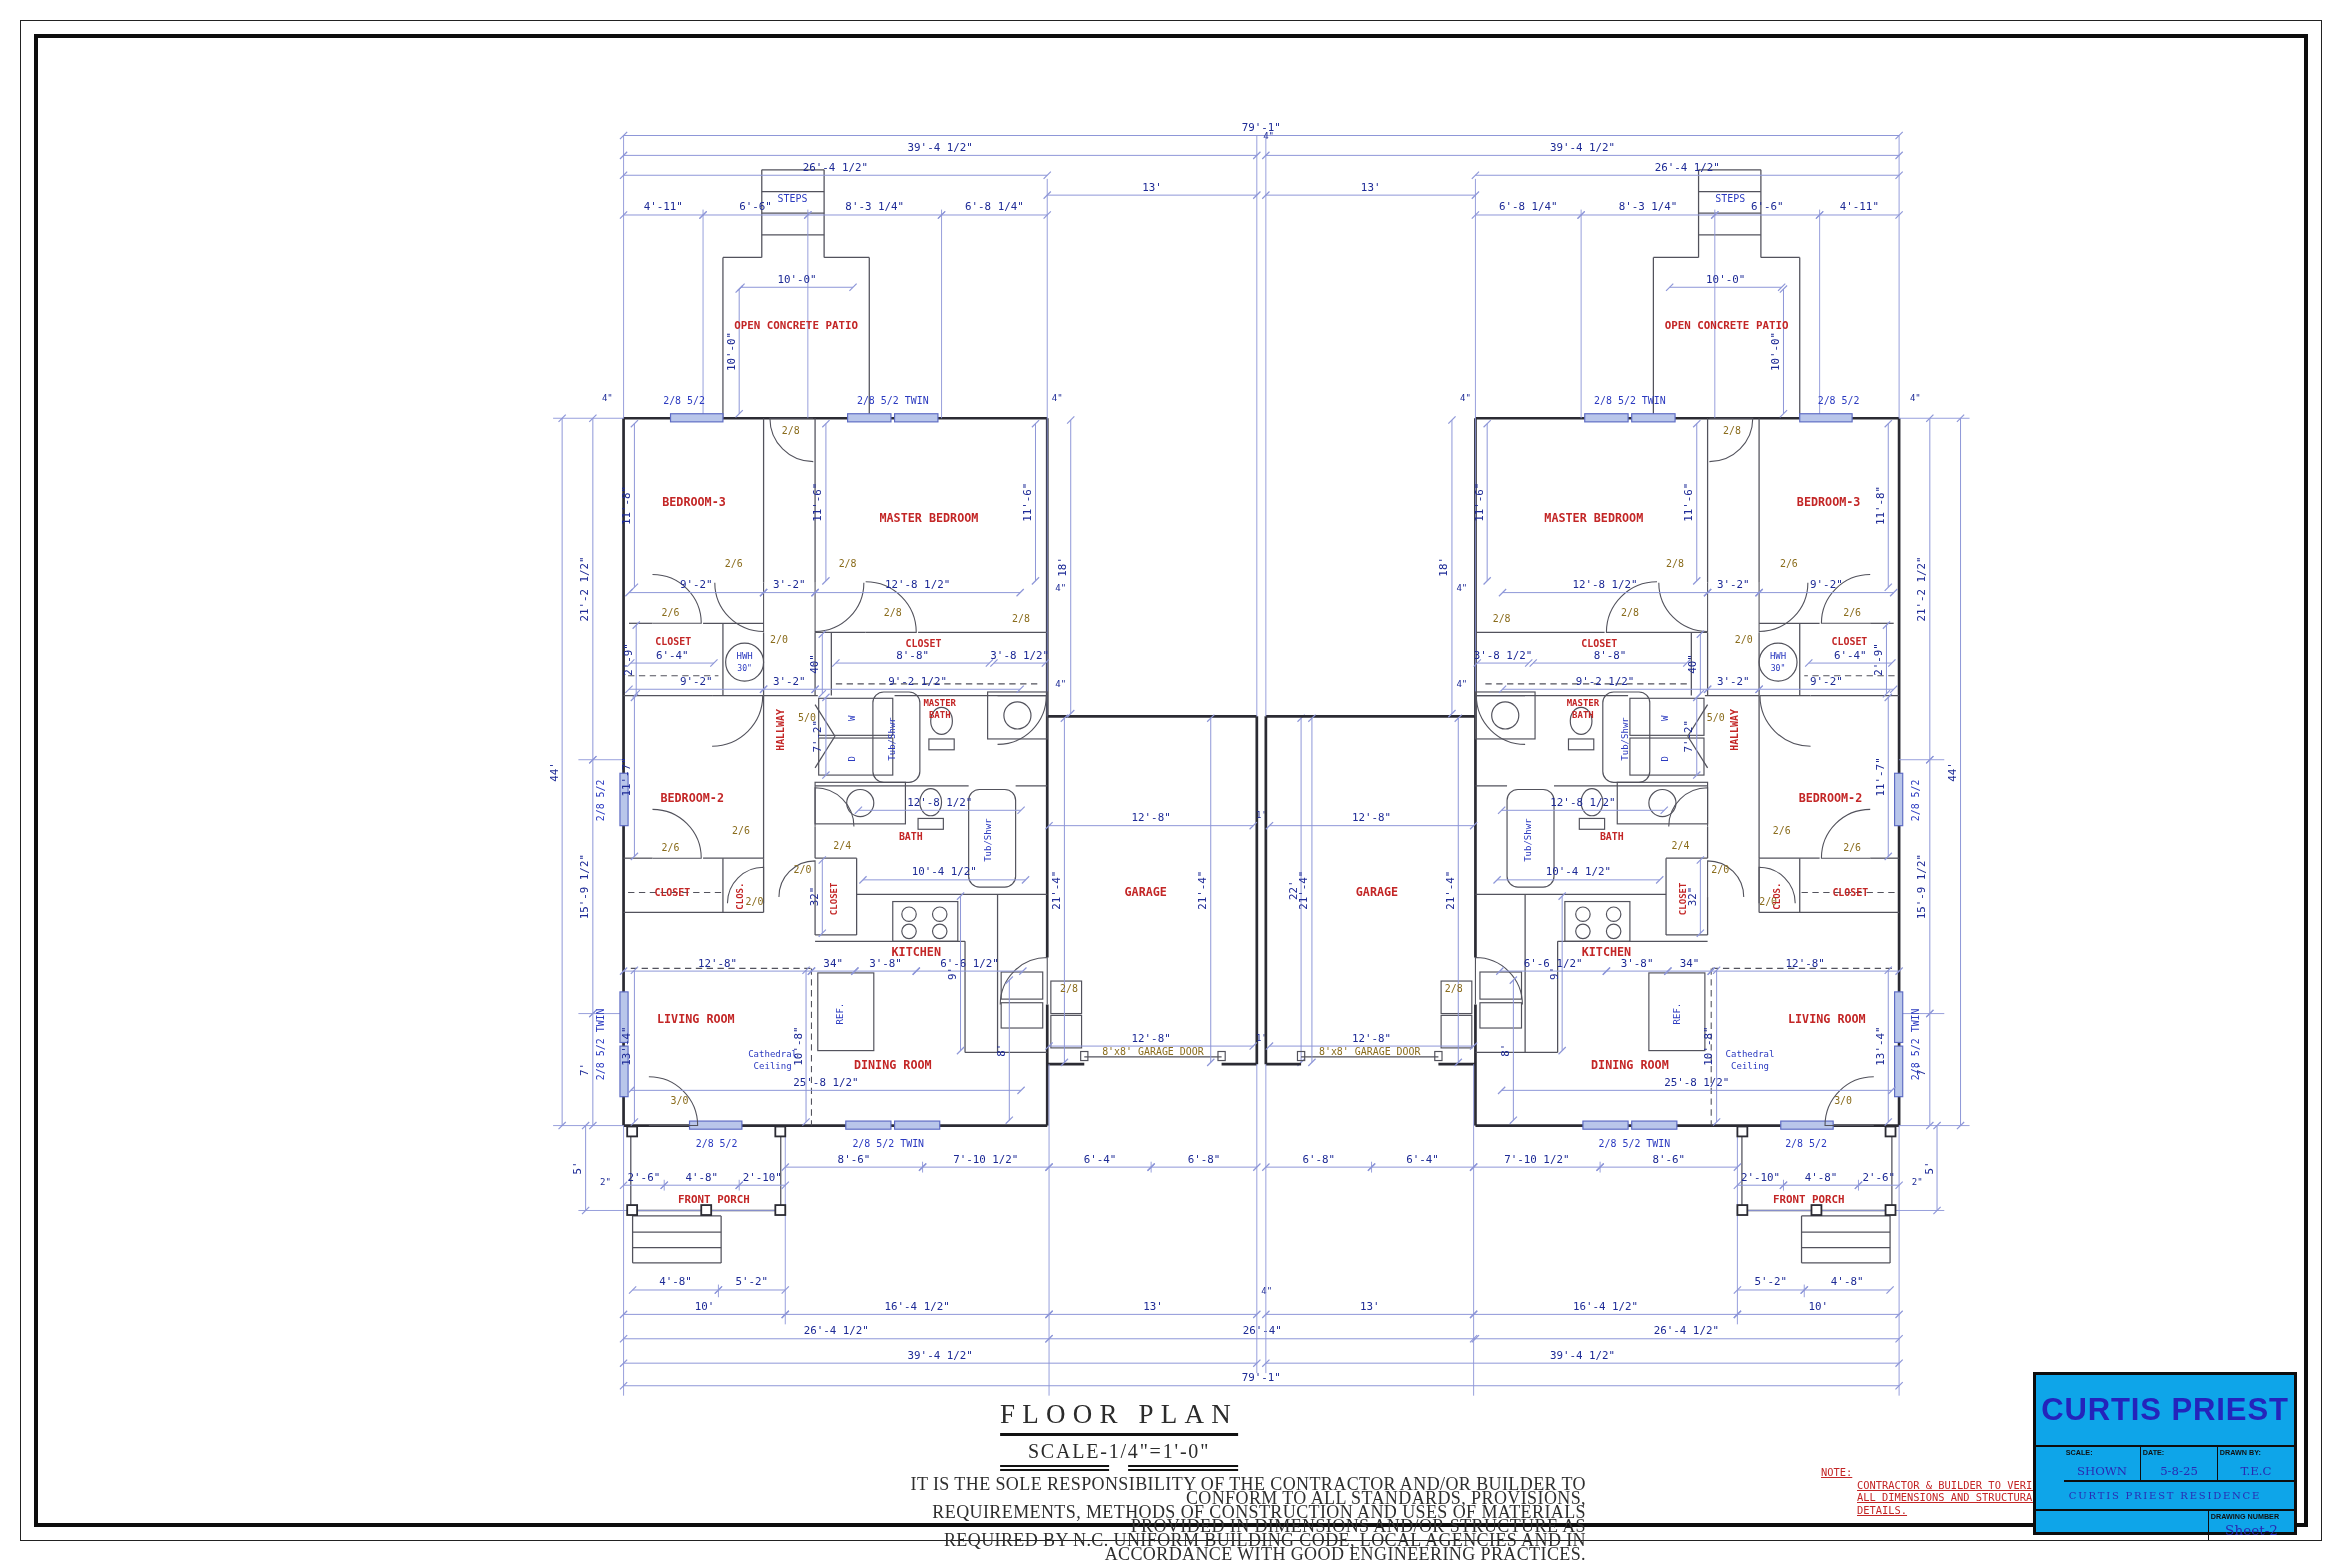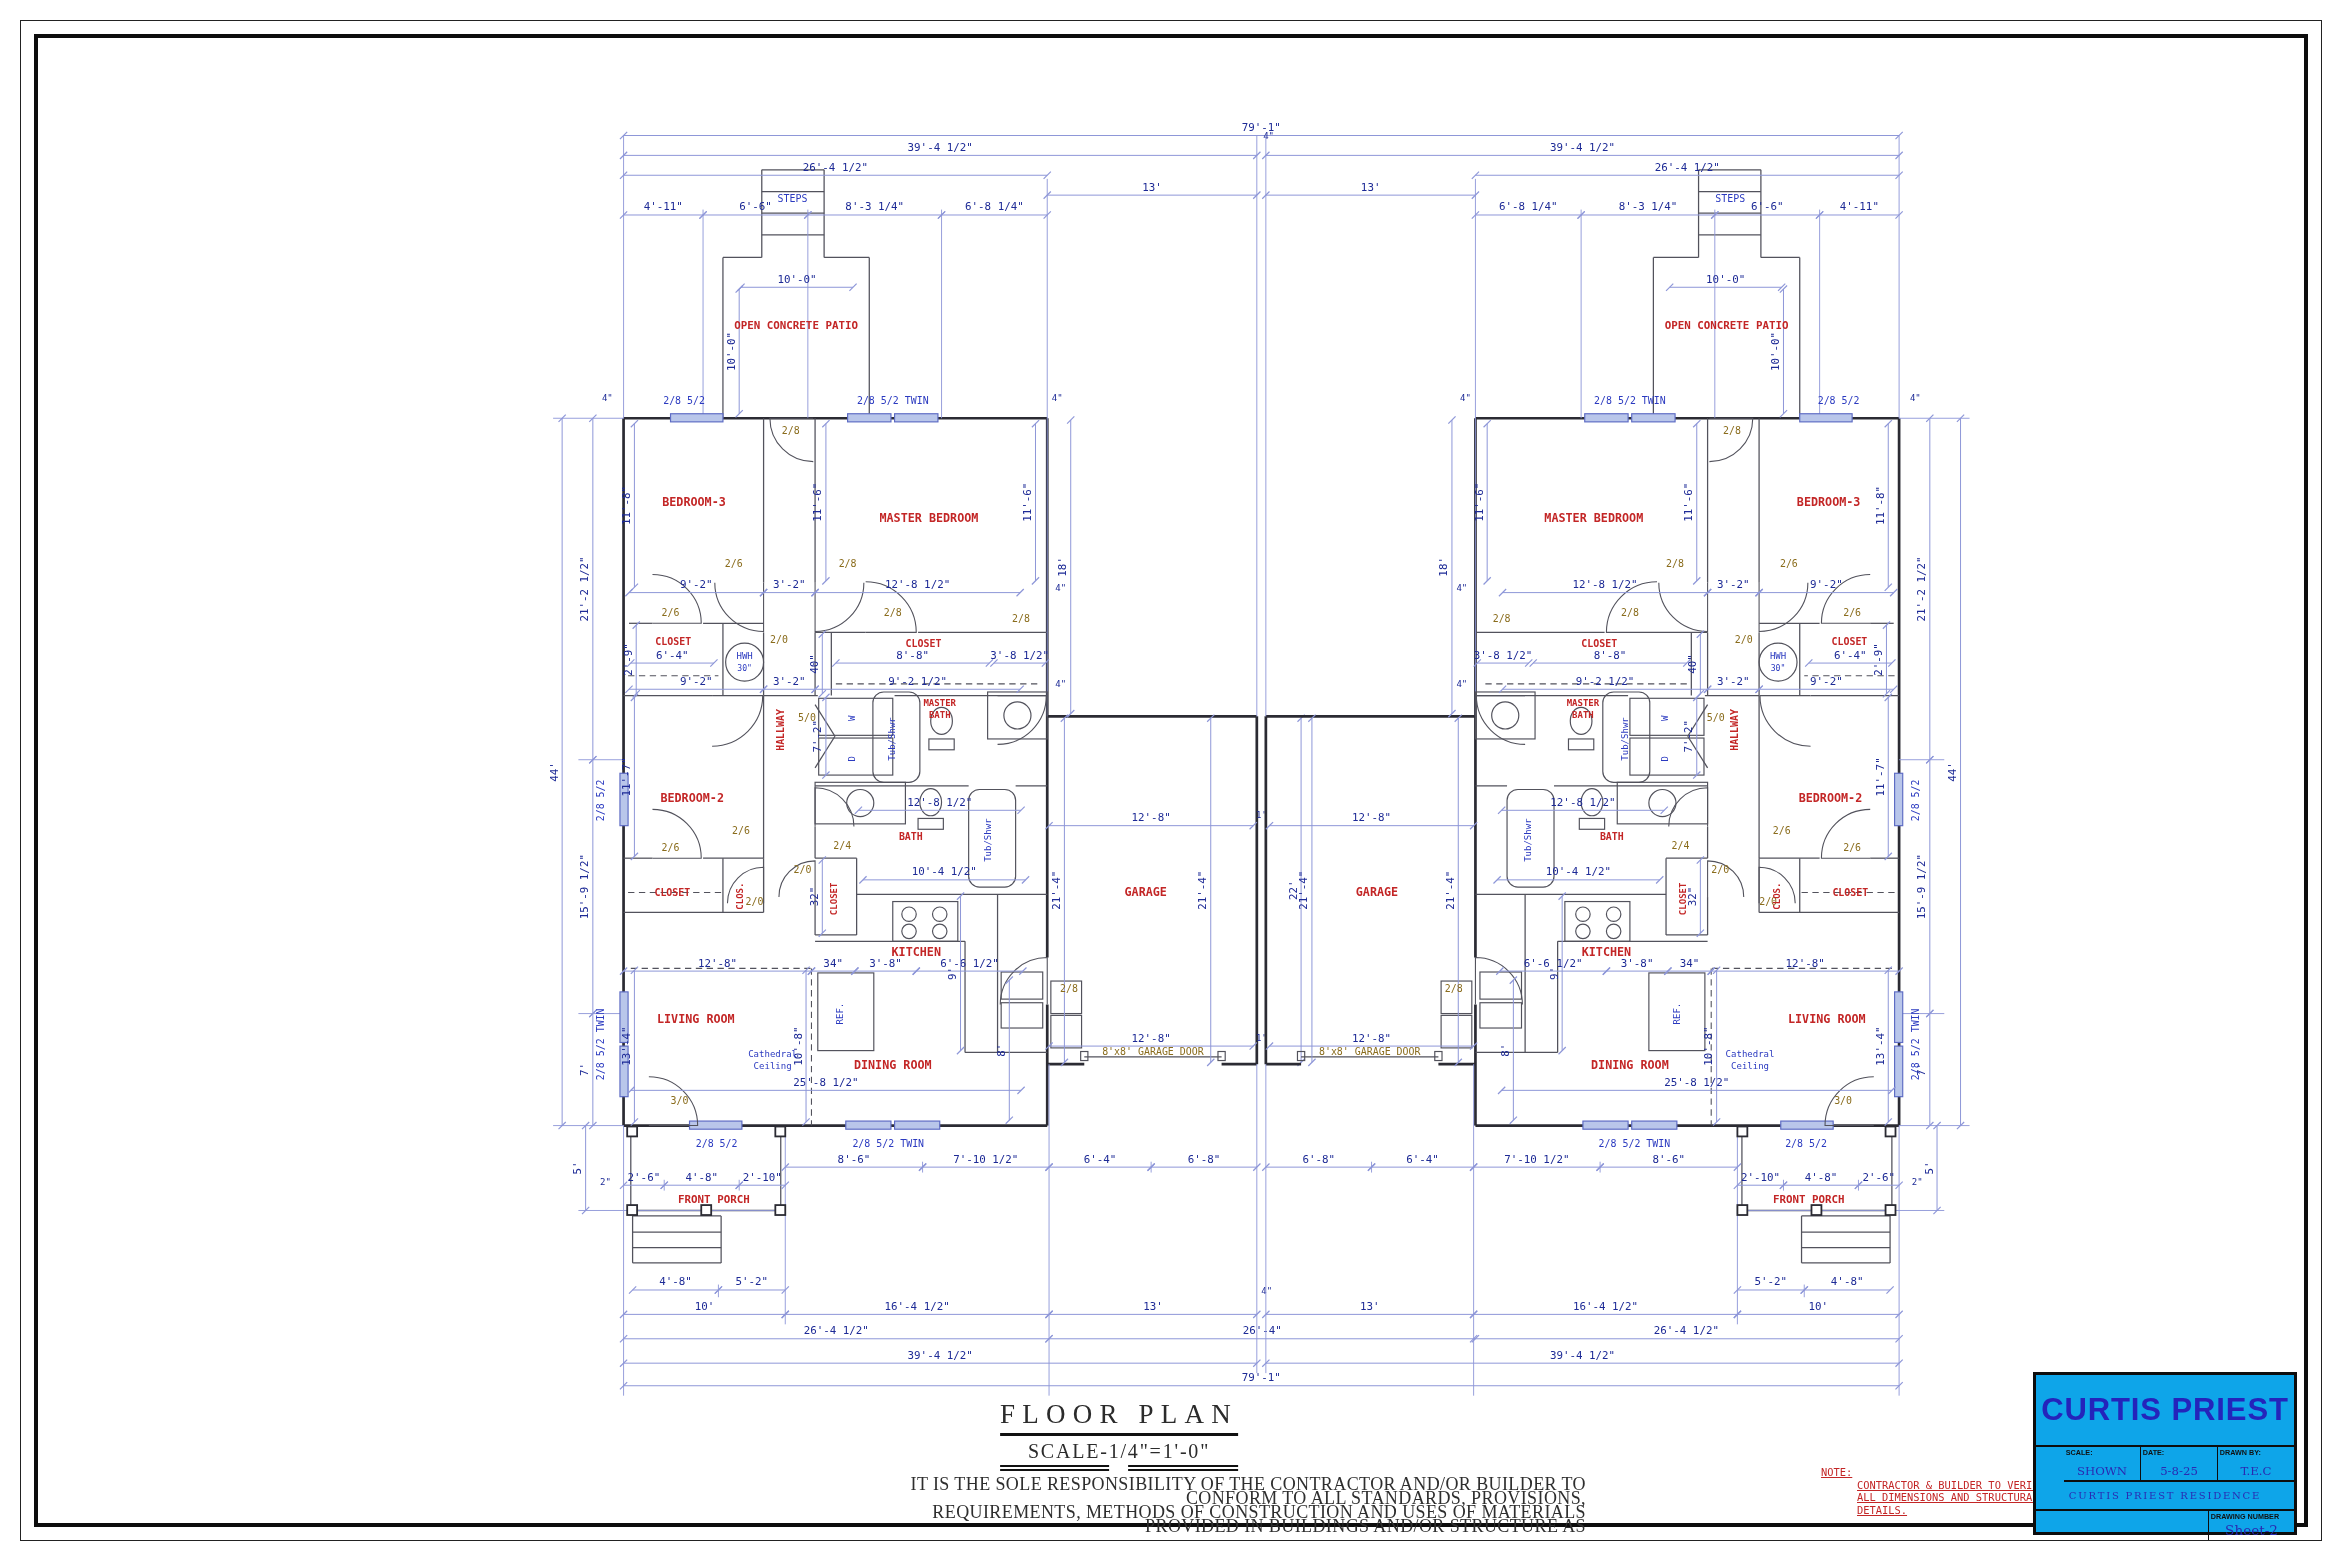--- a/index.html
+++ b/index.html
@@ -955,21 +955,22 @@
     <div class="u1"></div>
     <div class="t2">SCALE-1/4"=1'-0"</div>
     <div class="u2">
         <div></div>
         <div></div>
       </div>
   </div>
 
   <div class="disclaimer">
     <div>IT IS THE SOLE RESPONSIBILITY OF THE CONTRACTOR AND/OR BUILDER TO CONFORM TO ALL STANDARDS, PROVISIONS,</div>
-    <div>REQUIREMENTS, METHODS OF CONSTRUCTION AND USES OF MATERIALS PROVIDED IN BUILDINGS AND/OR STRUCTURE AS</div>
+    <div>REQUIREMENTS, METHODS OF CONSTRUCTION AND USES OF MATERIALS PROVIDED IN DIMENSIONS AND/OR STRUCTURE AS</div>
+    <div>REQUIRED BY N.C. UNIFORM BUILDING CODE, LOCAL AGENCIES AND IN ACCORDANCE WITH GOOD ENGINEERING PRACTICES.</div>
   </div>
 
   <div class="note">
     <div>NOTE:</div>
     <div class="nl">CONTRACTOR &amp; BUILDER TO VERIFY</div>
     <div class="nl">ALL DIMENSIONS AND STRUCTURAL</div>
     <div class="nl">DETAILS.</div>
   </div>
 
   <div class="tblock">

